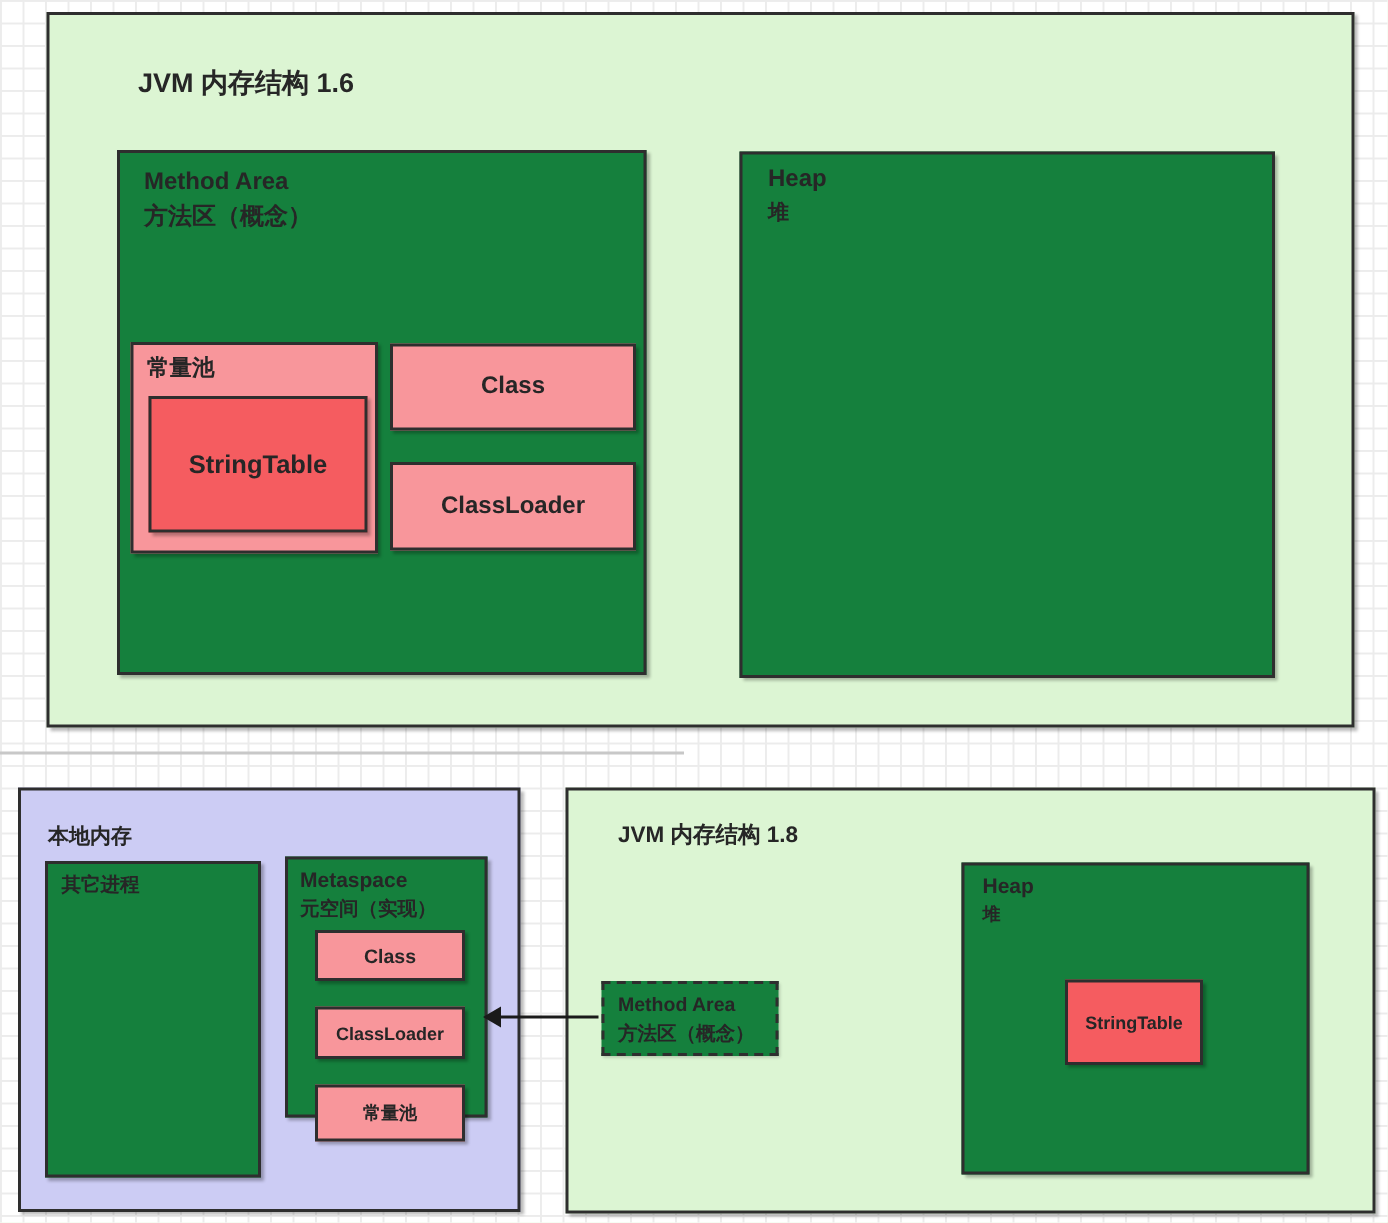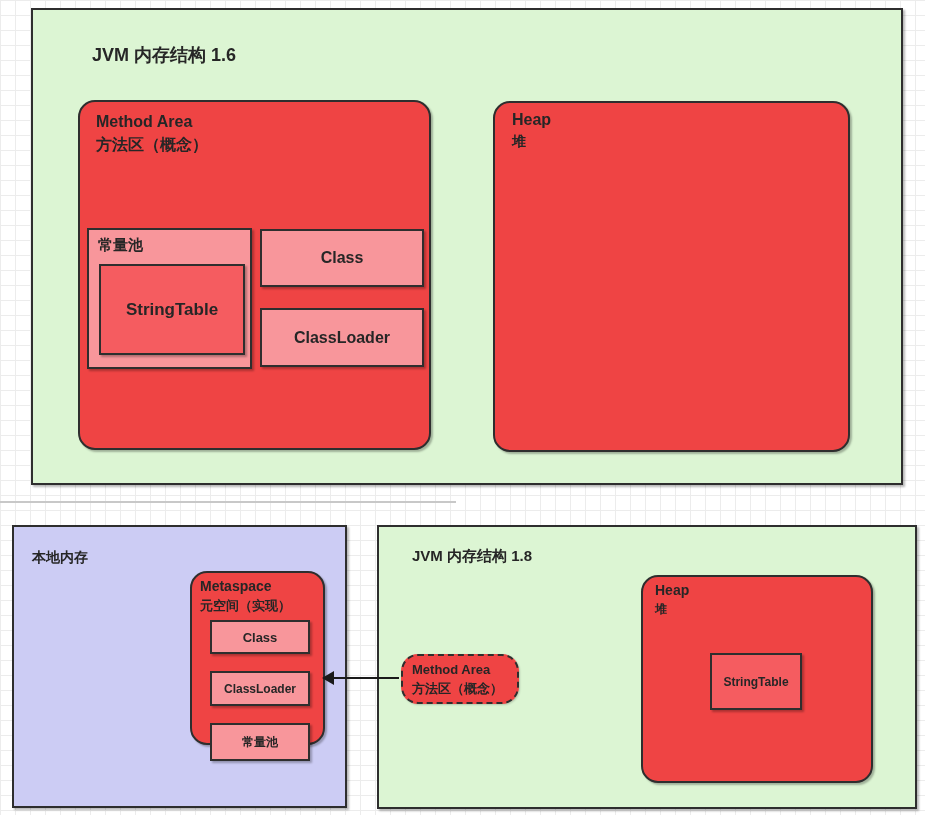--- a/index.html
+++ b/index.html
@@ -15,21 +15,21 @@
     color:#262626;
     overflow:hidden;
   }
   .shape{
     position:absolute;
     box-sizing:border-box;
     border:2px solid #2e2e2e;
     box-shadow:2px 2px 2px rgba(0,0,0,0.28);
   }
   .green{background:#dcf5d3;}
-  .yellow{background:#ef4444;border-radius:17px;}
+  .yellow{background:#15803d;}
   .pink{background:#f8969b;}
   .red{background:#f55c60;}
   .purple{background:#ccccf4;text-decoration:underline;}
   .dashed{border:2px dashed #2e2e2e;box-shadow:1px 1px 2px rgba(0,0,0,0.18);}
   .lbl{position:absolute;font-weight:bold;white-space:nowrap;}
   .center{
     position:absolute;inset:0;
     display:flex;align-items:center;justify-content:center;
     font-weight:bold;
   }
@@ -81,20 +81,23 @@
       <div class="lbl" style="left:17px;top:30px;font-size:14px;">堆</div>
     </div>
   </div>
 
   <div class="divider" style="top:501px;width:456px;height:2px;"></div>
 
   <div class="shape purple" style="left:12px;top:525px;width:335px;height:283px;">
 
     <div class="lbl" style="left:18px;top:22px;font-size:14px;">本地内存</div>
 
+    <div class="shape yellow" style="left:16px;top:47px;width:144px;height:211px;">
+      <div class="lbl" style="left:9px;top:5px;font-size:13px;">其它进程</div>
+    </div>
 
     <div class="shape yellow" style="left:176px;top:44px;width:135px;height:174px;text-align:right;">
       <div class="lbl" style="left:8px;top:5px;font-size:14px;">Metaspace</div>
       <div class="lbl" style="left:8px;top:24px;font-size:13px;">元空间（实现）</div>
 
       <div class="shape pink" style="left:18px;top:47px;width:100px;height:34px;">
         <div class="center" style="font-size:13px;">Class</div>
       </div>
       <div class="shape pink" style="left:18px;top:98px;width:100px;height:35px;">
         <div class="center" style="font-size:12px;">ClassLoader</div>

